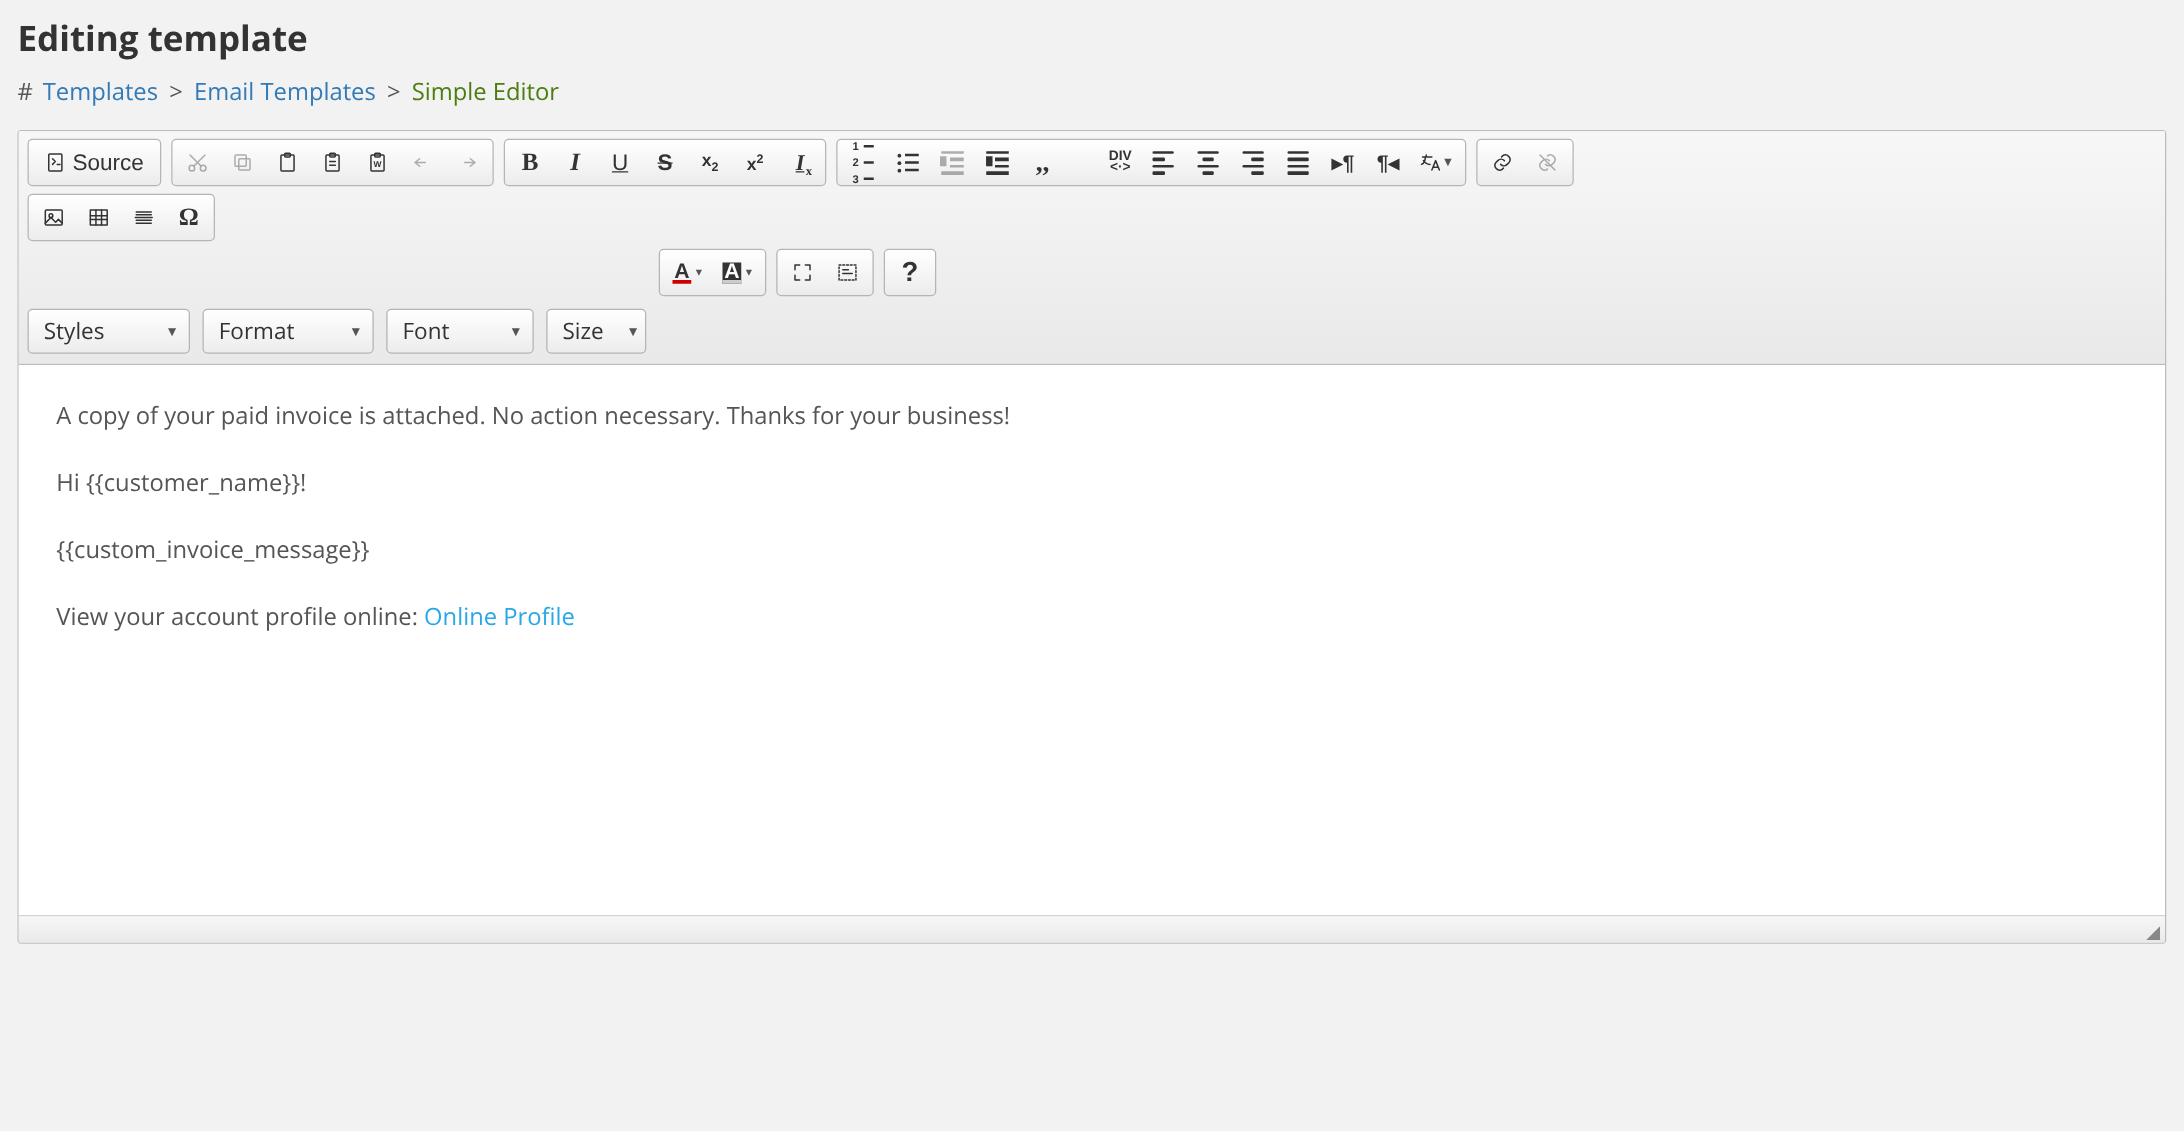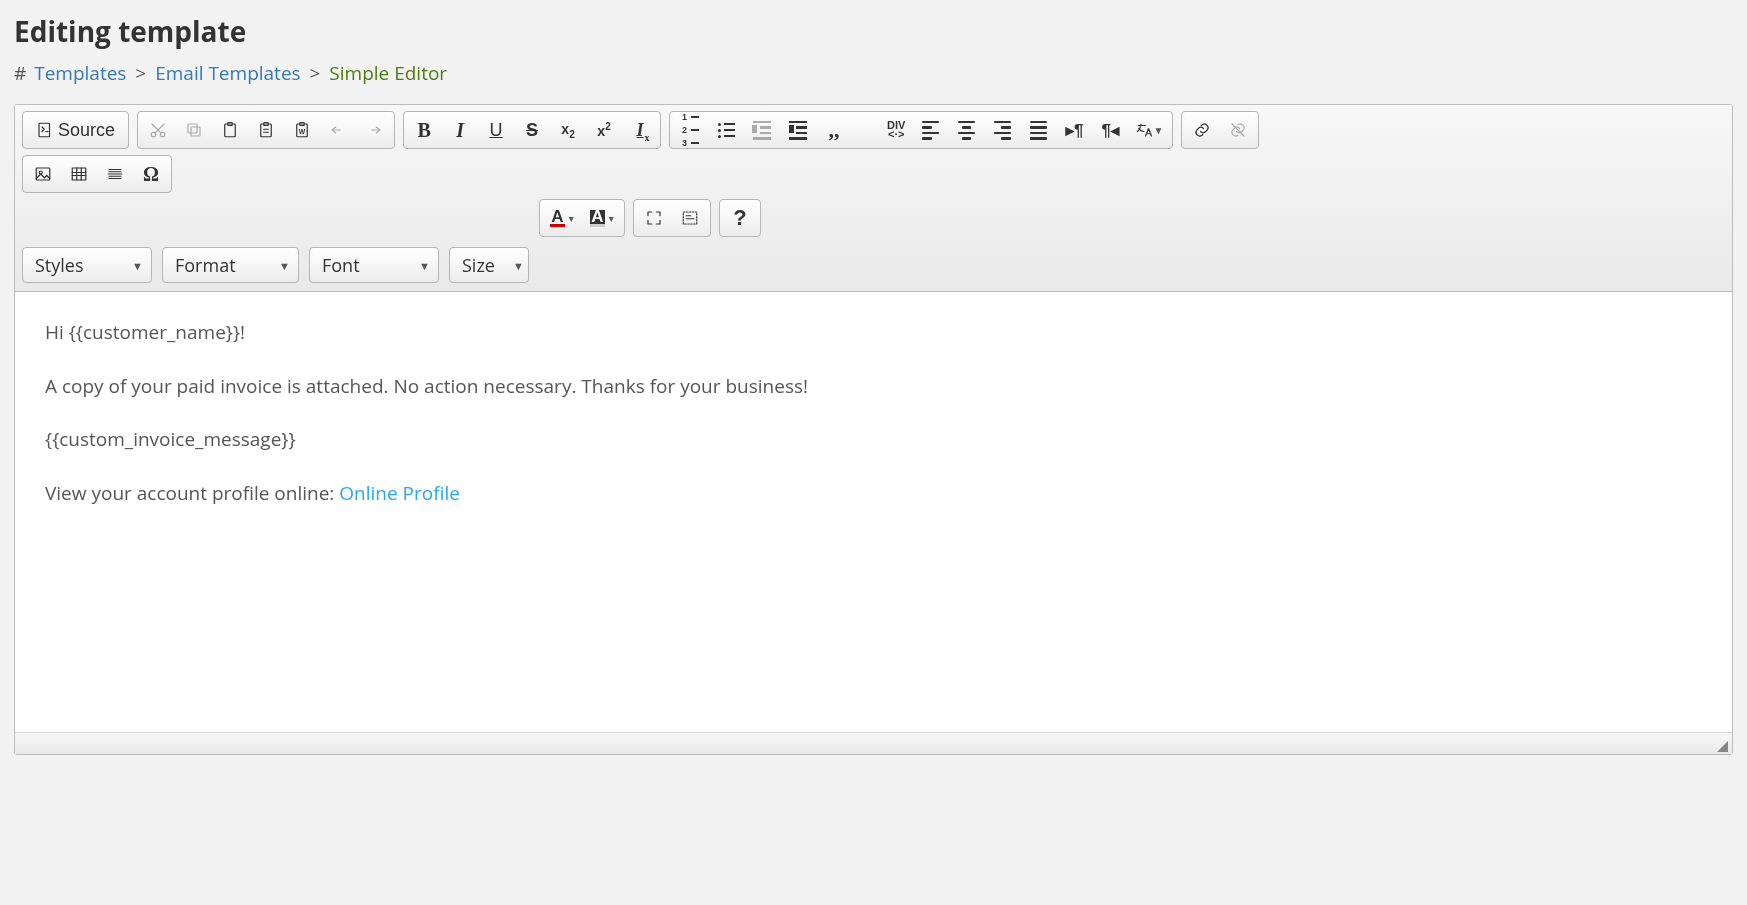--- a/index.html
+++ b/index.html
@@ -78,21 +78,21 @@
   height: 36px;
   margin-right: 10px;
   padding: 0 8px 0 12px;
   cursor: pointer;
   margin-top: 48px;
 }
 .tb-combo .combo-label { font-size: 18px; color:#333; }
 .tb-combo .combo-caret { margin-left: auto; color:#555; font-size:11px; padding-left:18px; }
 .combo-styles { width: 130px; }
 .combo-format { width: 137px; }
-.combo-font { width: 130px; }
+.combo-font { width: 118px; }
 .combo-size { width: 80px; }
 
 .tb-colorbtn {
   min-width: 40px; height:32px;
   display:inline-flex; align-items:center; justify-content:center;
   gap:2px;
 }
 .tb-colorbtn .A { font-weight:700; font-size:17px; border-bottom:3px solid #c00; line-height:14px; padding:0 1px; }
 .tb-colorbtn.bgc .A { background:#333; color:#fff; border-bottom:3px solid #ccc; }
 .tb-colorbtn .mini-caret { font-size:10px; color:#555; margin-left:2px; }
@@ -493,22 +493,22 @@
         <span class="tb-group">
           <button class="tb-btn">
               <span style="font-weight:700;font-size:22px;color:#333;">?</span>
             </button>
         </span>
       </div>
 
     </div>
 
     <div class="editor-content" contenteditable="true" style="">
+      <p>A copy of your paid invoice is attached. No action necessary. Thanks for your business!</p>
       <p>Hi {{customer_name}}!</p>
-      <p>A copy of your paid invoice is attached. No action necessary. Thanks for your business!</p>
       <p>{{custom_invoice_message}}</p>
       <p>
         <span>View your account profile online: </span><a href="#">Online Profile</a>
       </p>
     </div>
 
     <div class="resize-strip">
       <div class="resize-grip"></div>
     </div>
   </div>

